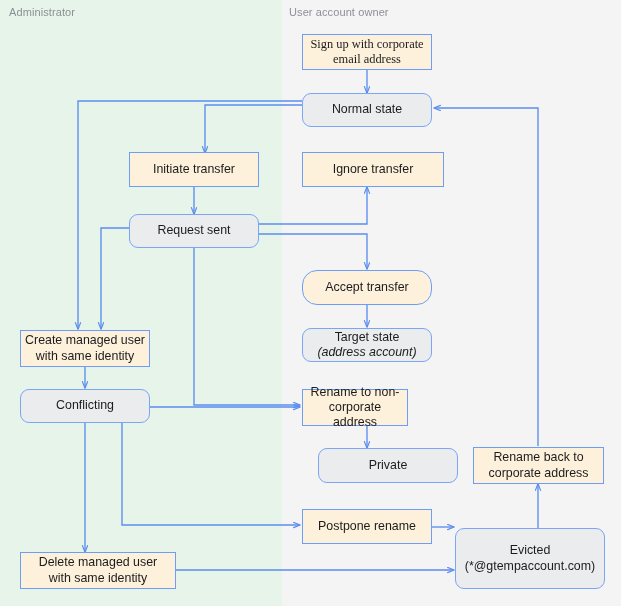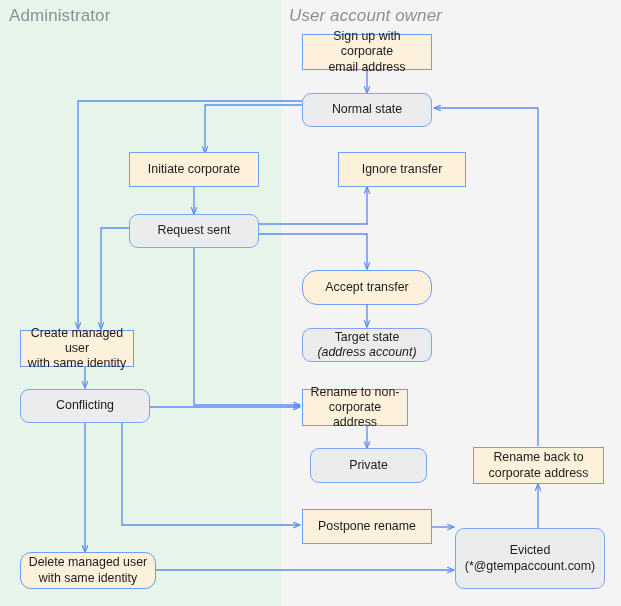--- a/index.html
+++ b/index.html
@@ -1,23 +1,23 @@
 <!DOCTYPE html>
 <html><head>
 <meta charset="utf-8">
 <style>
   html,body{margin:0;padding:0;background:#ffffff;}
   body{font-family:"Liberation Sans","DejaVu Sans",sans-serif;}
   #stage{position:relative;width:621px;height:606px;overflow:hidden;background:#ffffff;}
   .lane{position:absolute;top:0;height:606px;}
   #lane-admin{left:0;width:282px;background:#e6f4ea;}
   #lane-user{left:282px;width:339px;background:#f4f4f5;}
-  .lane-title{position:absolute;top:6px;font-size:17px;color:#8d9095;letter-spacing:.1px;}
+  .lane-title{position:absolute;top:6px;font-size:11px;color:#8d9095;letter-spacing:.1px;}
   #title-admin{left:9px;}
-  #title-user{left:289px;font-style:italic;}
+  #title-user{left:289px;}
   svg#edges{position:absolute;left:0;top:0;width:621px;height:606px;}
   .node{position:absolute;box-sizing:border-box;display:flex;align-items:center;
         justify-content:center;text-align:center;line-height:1.22;
         font-size:12.4px;color:#1c1c1c;padding:2px 4px;}
   .node.action{background:#fdf1dc;border:1px solid #6c9ef8;border-radius:0;}
   .node.state{background:#eaeced;border:1px solid #7aa7f5;border-radius:9px;justify-content:center;}
   .node .ln{display:block;}
   .node .it{font-style:italic;}
 </style>
 </head>
@@ -70,34 +70,34 @@
       <path d="M432,527 L454,527"></path>
 
       <path d="M150,570 L454,570"></path>
 
       <path d="M538,528 L538,484"></path>
 
       <path d="M538,446 L538,108 L434,108"></path>
     </g>
   </svg>
 
-  <div class="node action" style="left:302px;top:34px;width:130px;height:36px;">
+  <div class="node action" style="left:302px;top:34px;width:130px;height:36px;font-family:Liberation Serif, serif;">
     <div>
       <span class="ln">Sign up with corporate</span>
       <span class="ln">email address</span>
     </div>
   </div>
 
   <div class="node state" style="left:302px;top:93px;width:130px;height:34px;">
     <div>
       <span class="ln">Normal state</span>
     </div>
   </div>
 
-  <div class="node action" style="left:302px;top:152px;width:128px;height:35px;margin-left:36px;">
+  <div class="node action" style="left:302px;top:152px;width:142px;height:35px;">
     <div>
       <span class="ln">Ignore transfer</span>
     </div>
   </div>
 
   <div class="node action" style="left:302px;top:270px;width:130px;height:35px;border-radius:15px;">
     <div>
       <span class="ln">Accept transfer</span>
     </div>
   </div>
@@ -109,21 +109,21 @@
     </div>
   </div>
 
   <div class="node action" style="left:302px;top:389px;width:106px;height:37px;">
     <div>
       <span class="ln">Rename to non-</span>
       <span class="ln">corporate address</span>
     </div>
   </div>
 
-  <div class="node state" style="left:310px;top:448px;width:117px;height:35px;">
+  <div class="node state" style="left:318px;top:448px;width:140px;height:35px;">
     <div>
       <span class="ln">Private</span>
     </div>
   </div>
 
   <div class="node action" style="left:473px;top:447px;width:131px;height:37px;">
     <div>
       <span class="ln">Rename back to</span>
       <span class="ln">corporate address</span>
     </div>
@@ -137,43 +137,43 @@
 
   <div class="node state" style="left:455px;top:528px;width:150px;height:61px;">
     <div>
       <span class="ln">Evicted</span>
       <span class="ln">(*@gtempaccount.com)</span>
     </div>
   </div>
 
   <div class="node action" style="left:129px;top:152px;width:130px;height:35px;">
     <div>
-      <span class="ln">Initiate corporate</span>
+      <span class="ln">Initiate transfer</span>
     </div>
   </div>
 
   <div class="node state" style="left:129px;top:214px;width:130px;height:34px;">
     <div>
       <span class="ln">Request sent</span>
     </div>
   </div>
 
-  <div class="node action" style="left:20px;top:330px;width:114px;height:37px;">
+  <div class="node action" style="left:20px;top:330px;width:130px;height:37px;">
     <div>
       <span class="ln">Create managed user</span>
       <span class="ln">with same identity</span>
     </div>
   </div>
 
   <div class="node state" style="left:20px;top:389px;width:130px;height:34px;">
     <div>
       <span class="ln">Conflicting</span>
     </div>
   </div>
 
-  <div class="node action" style="left:20px;top:552px;width:136px;height:37px;border-radius:11px;">
+  <div class="node action" style="left:20px;top:552px;width:156px;height:37px;">
     <div>
       <span class="ln">Delete managed user</span>
       <span class="ln">with same identity</span>
     </div>
   </div>
 
 </div>
 
 </body></html>

